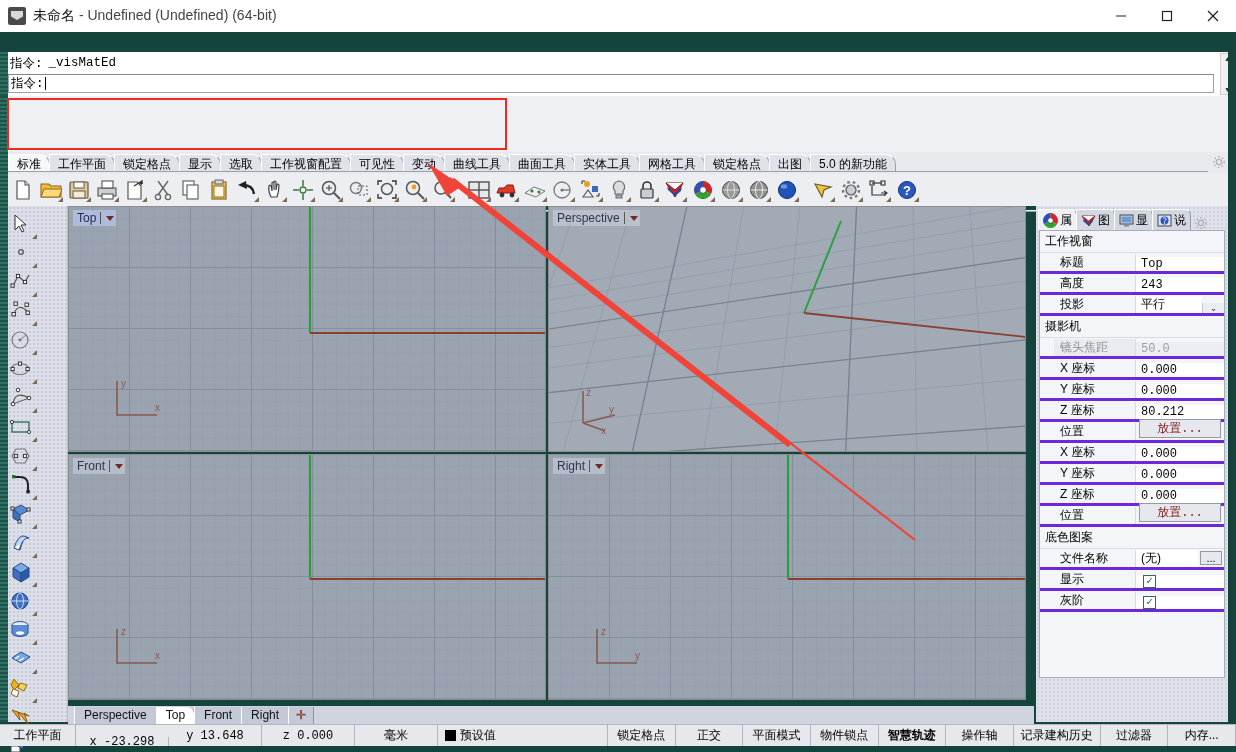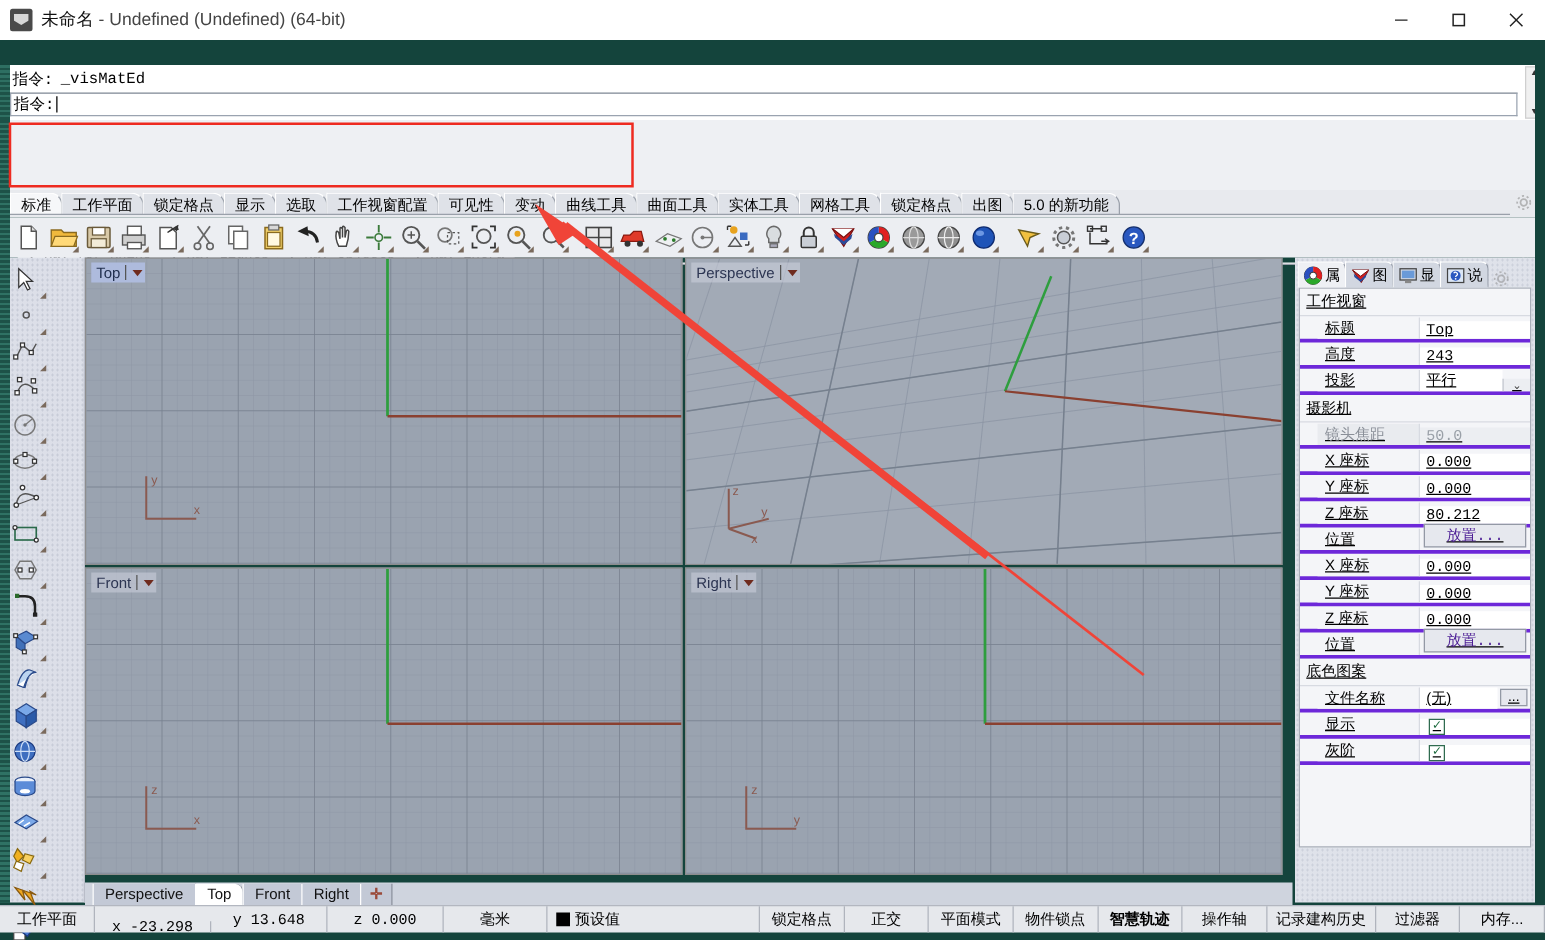--- a/index.html
+++ b/index.html
@@ -188,21 +188,21 @@
     display:flex; align-items:center; gap:2px; height:21px; padding:0 4px;
     background:#d2d7e1; border-top:1px solid #fff; border-left:1px solid #fff;
     border-right:1px solid #9399a5; border-radius:0 6px 0 0; margin-right:-1px;
     font-size:12px; color:#000;
   }
   .rp-tab.active { background:#eef0f4; }
   .rp-tab-ico { width:15px; height:15px; position:relative; flex:none; }
   .rp-gear { width:14px; height:14px; margin-left:4px; opacity:.5; }
   .rp-body {
     margin:0 3px; background:#f4f5f8; border:1px solid #a8adb8;
-    height:448px; overflow:hidden;text-decoration:underline;
+    height:448px; overflow:hidden;
   }
   .rp-section {
     font-size:12px; padding:2px 4px 2px 5px; color:#000; background:#f4f5f8;
     border-bottom:1px solid #d7dae1;
   }
   .rp-row { display:flex; height:21px; border-bottom:3px solid #6d28d9; align-items:flex-end; }
   .rp-row .gut { width:14px; background:#edeff3; border-right:1px solid #d7dae1; flex:none; }
   .rp-key {
     width:82px; flex:none; display:flex; align-items:center; padding-left:6px;
     font-size:12px; color:#000; border-right:1px solid #d7dae1; background:#f4f5f8;
@@ -215,21 +215,21 @@
   }
   .rp-val.dim { color:#9aa0a8; background:#eceef2; }
   .rp-val.zh { font-family:"Liberation Sans", sans-serif;margin-top:40px; }
   .rp-dd {
     width:22px; flex:none; display:flex; align-items:center; justify-content:center;
     background:#eceef2; border-left:1px solid #c3c7d0; font-size:9px; color:#333;
   }
   .rp-btn {
     flex:1; margin:2px 3px; background:#e6e8ee; border:1px solid #9399a5;
     display:flex; align-items:center; justify-content:center;
-    font-family:"Liberation Mono", monospace; font-size:12px; color:#4c1d95;
+    font-family:"Liberation Mono", monospace; font-size:12px; color:#7f1d1d;
   }
   .rp-sm-btn {
     width:22px; flex:none; margin:2px 2px; background:#e6e8ee; border:1px solid #9399a5;
     display:flex; align-items:center; justify-content:center; font-size:11px;
   }
   .rp-check {
     width:13px; height:13px; border:1px solid #2f6b4f; background:#fff;
     display:flex; align-items:center; justify-content:center;
     color:#1d6b3f; font-size:11px; line-height:11px; margin-left:2px;
   }

